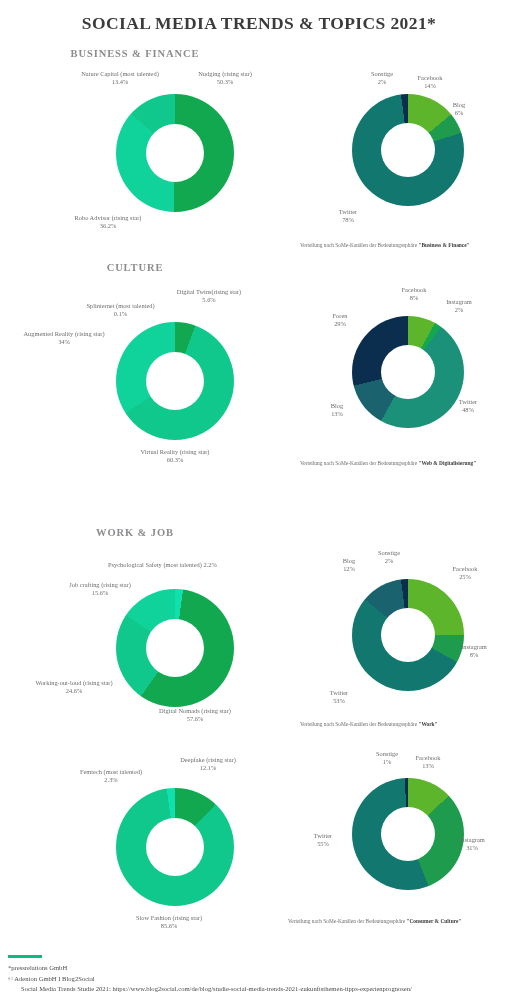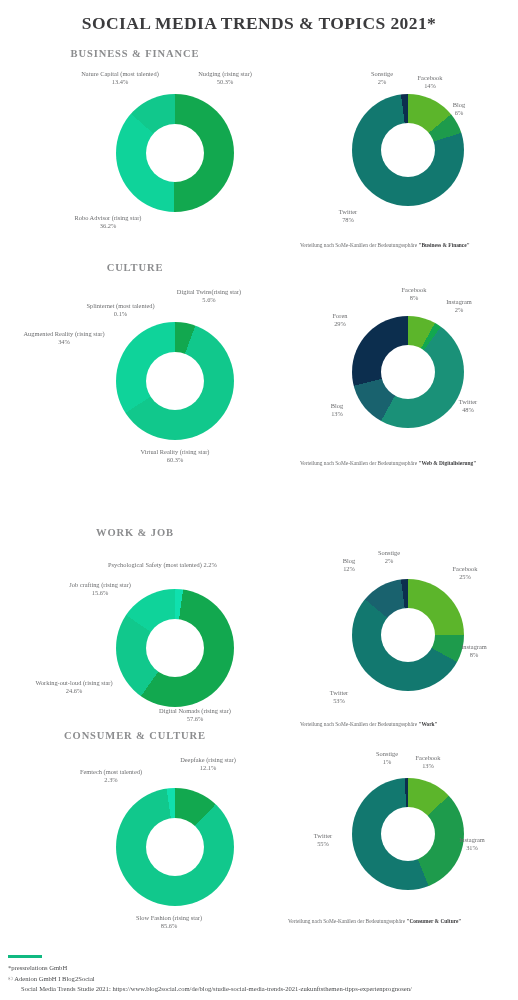--- a/index.html
+++ b/index.html
@@ -189,21 +189,20 @@
       <div class="lbl c" style="left:18px; top:136px; width:42px;">
         <span>Twitter</span><br><span>53%</span>
       </div>
       <div class="caption" style="left:0px; top:168px;">
         <span>Verteilung nach SoMe-Kanälen der Bedeutungssphäre </span><b>"Work"</b>
       </div>
     </div>
   </div>
 
   <div class="section" style="top:730px;">
-    <div class="section-title">CONSUMER &amp; CULTURE</div>
 
     <div class="chart-wrap" style="left:80px; top:26px; width:190px; height:180px;">
       <div class="donut d-left" style="left: 36px; top: 32px; background: conic-gradient(rgb(18, 168, 79) 0deg, rgb(18, 168, 79) 43.56deg, rgb(17, 200, 140) 43.56deg, rgb(17, 200, 140) 351.72deg, rgb(16, 224, 174) 351.72deg, rgb(16, 224, 174) 360deg);"></div>
       <div class="lbl c" style="left:72px; top:0px; width:112px;">
         <span>Deepfake (rising star)</span><br><span>12.1%</span>
       </div>
       <div class="lbl c" style="left:-28px; top:12px; width:118px;">
         <span>Femtech (most talented)</span><br><span>2.3%</span>
       </div>
       <div class="lbl c" style="left:30px; top:158px; width:118px;">

